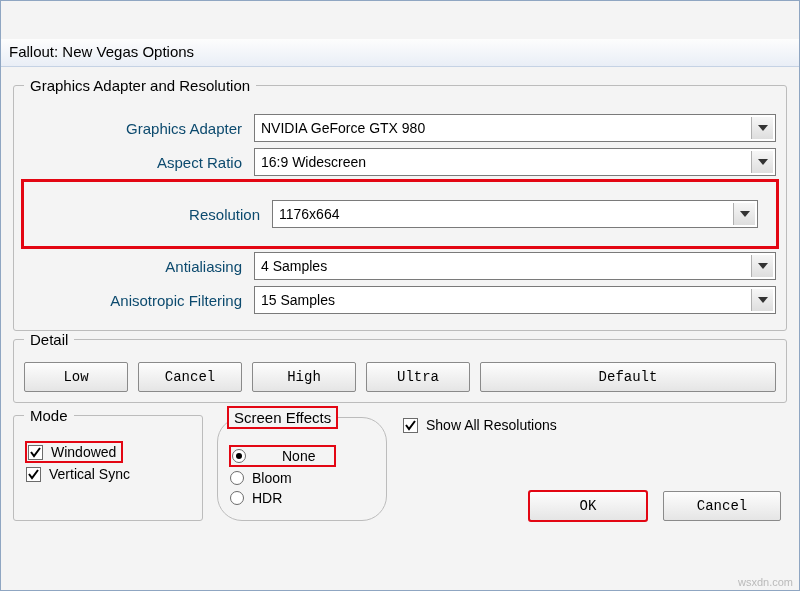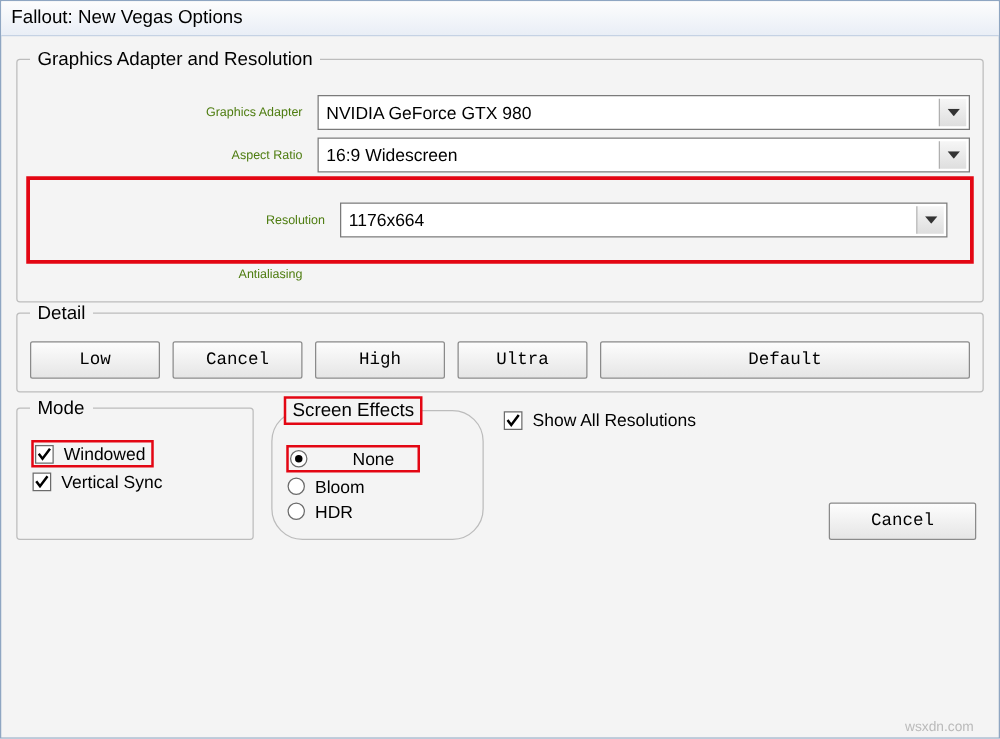--- a/index.html
+++ b/index.html
@@ -1,44 +1,44 @@
 <!DOCTYPE html>
 <html><head>
 <meta charset="utf-8">
 <style>
   * { box-sizing: border-box; font-family: Tahoma, Arial, sans-serif; font-size: 14px; }
   body { margin: 0; background: #fff; }
   .window { width: 800px; height: 591px; background: #f4f4f4; border: 1px solid #8fa6c2; position: relative; }
-  .titlebar { height: 28px; background: linear-gradient(#fdfdfd,#e9eef6); border-bottom: 1px solid #c5d2e4; color: #000; padding: 4px 8px; font-size: 15px; }
+  .titlebar { height: 28px; background: linear-gradient(#fdfdfd,#e9eef6); border-bottom: 1px solid #c5d2e4; color: #000; padding: 4px 8px; font-size: 15px; margin-top: 38px; }
   .client { padding: 10px 12px 8px 12px; }
   fieldset { border: 1px solid #bcbcbc; border-radius: 3px; margin: 0 0 0 0; padding: 14px 10px 10px 10px; position: relative; }
   legend { padding: 0 6px; color: #000; font-size: 15px; }
   .row { display: flex; align-items: center; margin: 6px 0; }
-  .row-label { width: 230px; text-align: right; padding-right: 12px; color: #4d7c0f; font-size: 10px; }
+  .row-label { width: 230px; text-align: right; padding-right: 12px; color: #0c4a6e; font-size: 15px; }
   .select { flex: 1; position: relative; height: 28px; border: 1px solid #7a7a7a; background: #fff; display: flex; align-items: center; padding: 0 6px; }
   .select .caret { position: absolute; right: 2px; top: 2px; bottom: 2px; width: 22px; background: linear-gradient(#f6f6f6,#dedede); border-left: 1px solid #b0b0b0; display:flex; align-items:center; justify-content:center; }
   .caret svg { width: 10px; height: 6px; }
   .detail-buttons { display: flex; gap: 10px; }
   .btn { height: 30px; border: 1px solid #8a8a8a; background: linear-gradient(#fdfdfd,#e5e5e5); display:flex; align-items:center; justify-content:center; border-radius: 2px; min-width: 104px; padding: 0 10px; font-family: Liberation Mono, monospace; }
   .btn.wide { flex: 1; }
   .right-align { display:flex; justify-content:flex-end; margin-top: 8px; }
   .lower { display:flex; gap: 14px; margin-top: 4px; }
   .lower fieldset { flex: 0 0 auto; }
   .mode-box { width: 190px; }
   .effects-box { width: 170px; border-radius: 25px; }
   .right-col { flex:1; padding: 6px 6px 0 0; display:flex; flex-direction:column; }
   .checkbox-row, .radio-row { display:flex; align-items:center; gap:8px; margin:4px 2px; }
   .checkbox { width:15px; height:15px; border:1px solid #6b6b6b; background:#fff; display:flex; align-items:center; justify-content:center; }
   .checkbox svg { width:11px; height:11px; }
   .radio { width:14px; height:14px; border:1px solid #6b6b6b; border-radius:50%; background:#fff; display:flex; align-items:center; justify-content:center; }
   .radio .dot { width:6px; height:6px; border-radius:50%; background:#000; }
   .hl { outline: 2px solid #e30613; outline-offset: -1px; }
   .hl-thick { outline: 3px solid #e30613; outline-offset: 0; }
   .dialog-buttons { display:flex; justify-content:flex-end; gap:16px; margin-top:auto; padding-top: 26px; }
-  .watermark { position:absolute; bottom:2px; right:20px; font-size:11px; color:#bababa; }
+  .watermark { position:absolute; bottom:2px; right:6px; font-size:11px; color:#bababa; }
 </style>
 </head>
 <body>
 
 <div class="window">
   <div class="titlebar">Fallout: New Vegas Options</div>
   <div class="client">
 
     <fieldset>
       <legend>Graphics Adapter and Resolution</legend>
@@ -74,22 +74,41 @@
           <span class="caret">
               <svg viewBox="0 0 10 6">
                 <path d="M0 0 L5 6 L10 0 Z" fill="#333"></path>
               </svg>
             </span>
         </div>
       </div>
 
       <div class="row">
         <div class="row-label">Antialiasing</div>
+        <div class="select">
+          <span>4 Samples</span>
+          <span class="caret">
+              <svg viewBox="0 0 10 6">
+                <path d="M0 0 L5 6 L10 0 Z" fill="#333"></path>
+              </svg>
+            </span>
+        </div>
       </div>
 
+      <div class="row">
+        <div class="row-label">Anisotropic Filtering</div>
+        <div class="select">
+          <span>15 Samples</span>
+          <span class="caret">
+              <svg viewBox="0 0 10 6">
+                <path d="M0 0 L5 6 L10 0 Z" fill="#333"></path>
+              </svg>
+            </span>
+        </div>
+      </div>
     </fieldset>
 
     <fieldset>
       <legend>Detail</legend>
       <div class="detail-buttons">
         <div class="btn">Low</div>
         <div class="btn">Cancel</div>
         <div class="btn">High</div>
         <div class="btn">Ultra</div>
         <div class="btn wide">Default</div>
@@ -138,20 +157,21 @@
       <div class="right-col">
         <div class="checkbox-row">
           <span class="checkbox">
               <svg viewBox="0 0 11 11">
                 <path d="M1 5 L4 9 L10 1" stroke="#000" stroke-width="2" fill="none"></path>
               </svg>
             </span>
           <span>Show All Resolutions</span>
         </div>
         <div class="dialog-buttons">
+          <div class="btn hl" style="min-width:118px;">OK</div>
           <div class="btn" style="min-width:118px;">Cancel</div>
         </div>
       </div>
     </div>
 
   </div>
   <div class="watermark">wsxdn.com</div>
 </div>
 
 </body></html>

